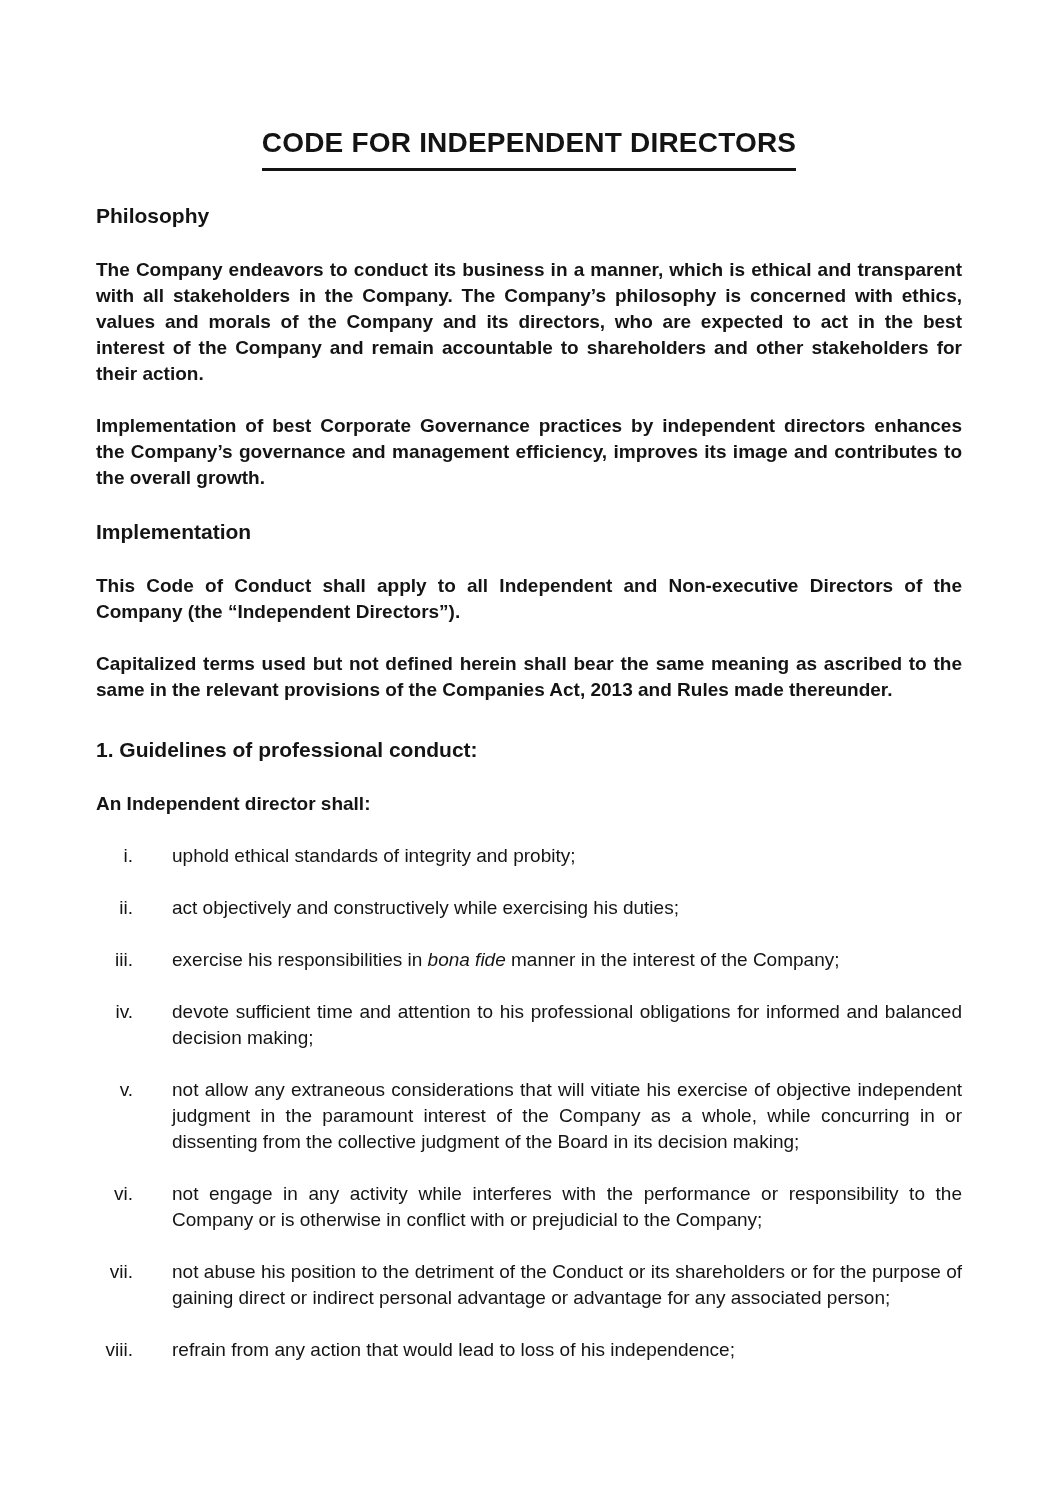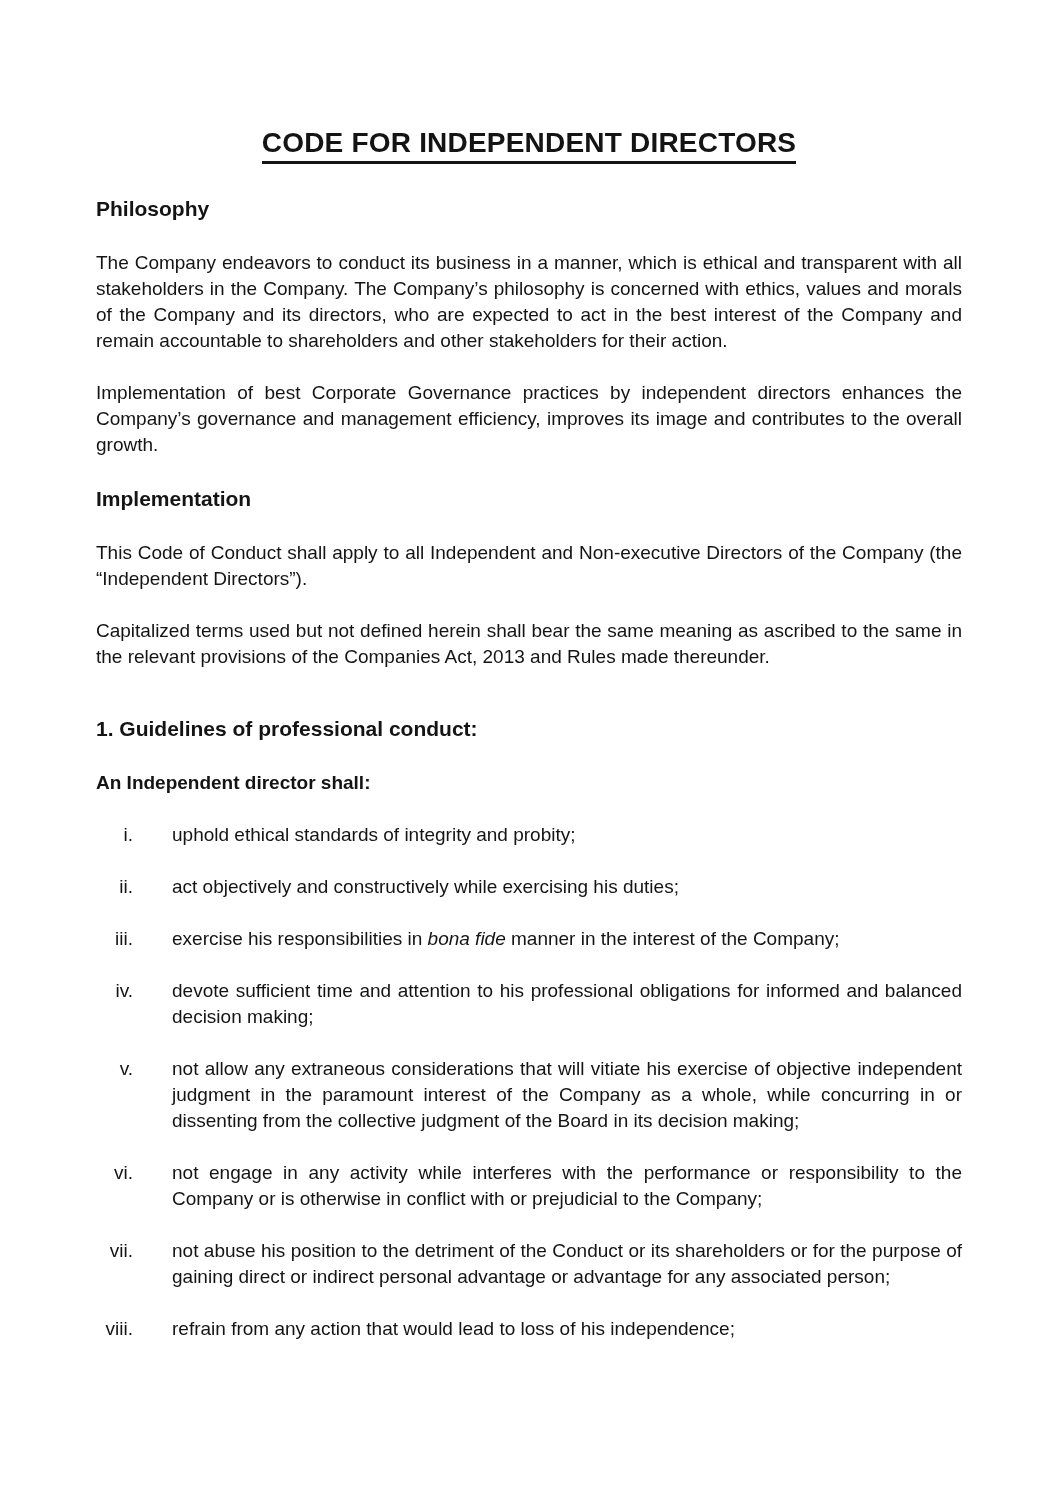--- a/index.html
+++ b/index.html
@@ -25,35 +25,36 @@
   .doc-title {
     text-align: center;
     margin: 0 0 30px 0;
     font-size: 28px;
     line-height: 34px;
     font-weight: bold;
   }
   .doc-title .title-text {
     display: inline-block;
     border-bottom: 3px solid #141414;
-    padding-bottom: 1px;
+    padding-bottom: 8px;
     letter-spacing: 0.2px;
   }
   h2.sec-heading {
     font-size: 21px;
     line-height: 30px;
     font-weight: bold;
     margin: 26px 0 26px 0;
   }
   h2.sec-heading.guidelines-heading {
-    margin-top: 44px;
+    margin-top: 32px;
   }
   p.body-para {
     margin: 0 0 26px 0;
     text-align: justify;
+    font-weight: bold;
   }
   p.list-intro {
     margin: 0 0 26px 0;
     text-align: left;
     font-weight: bold;
   }
   ol.roman-list {
     list-style: none;
     margin: 0;
     padding: 0;

